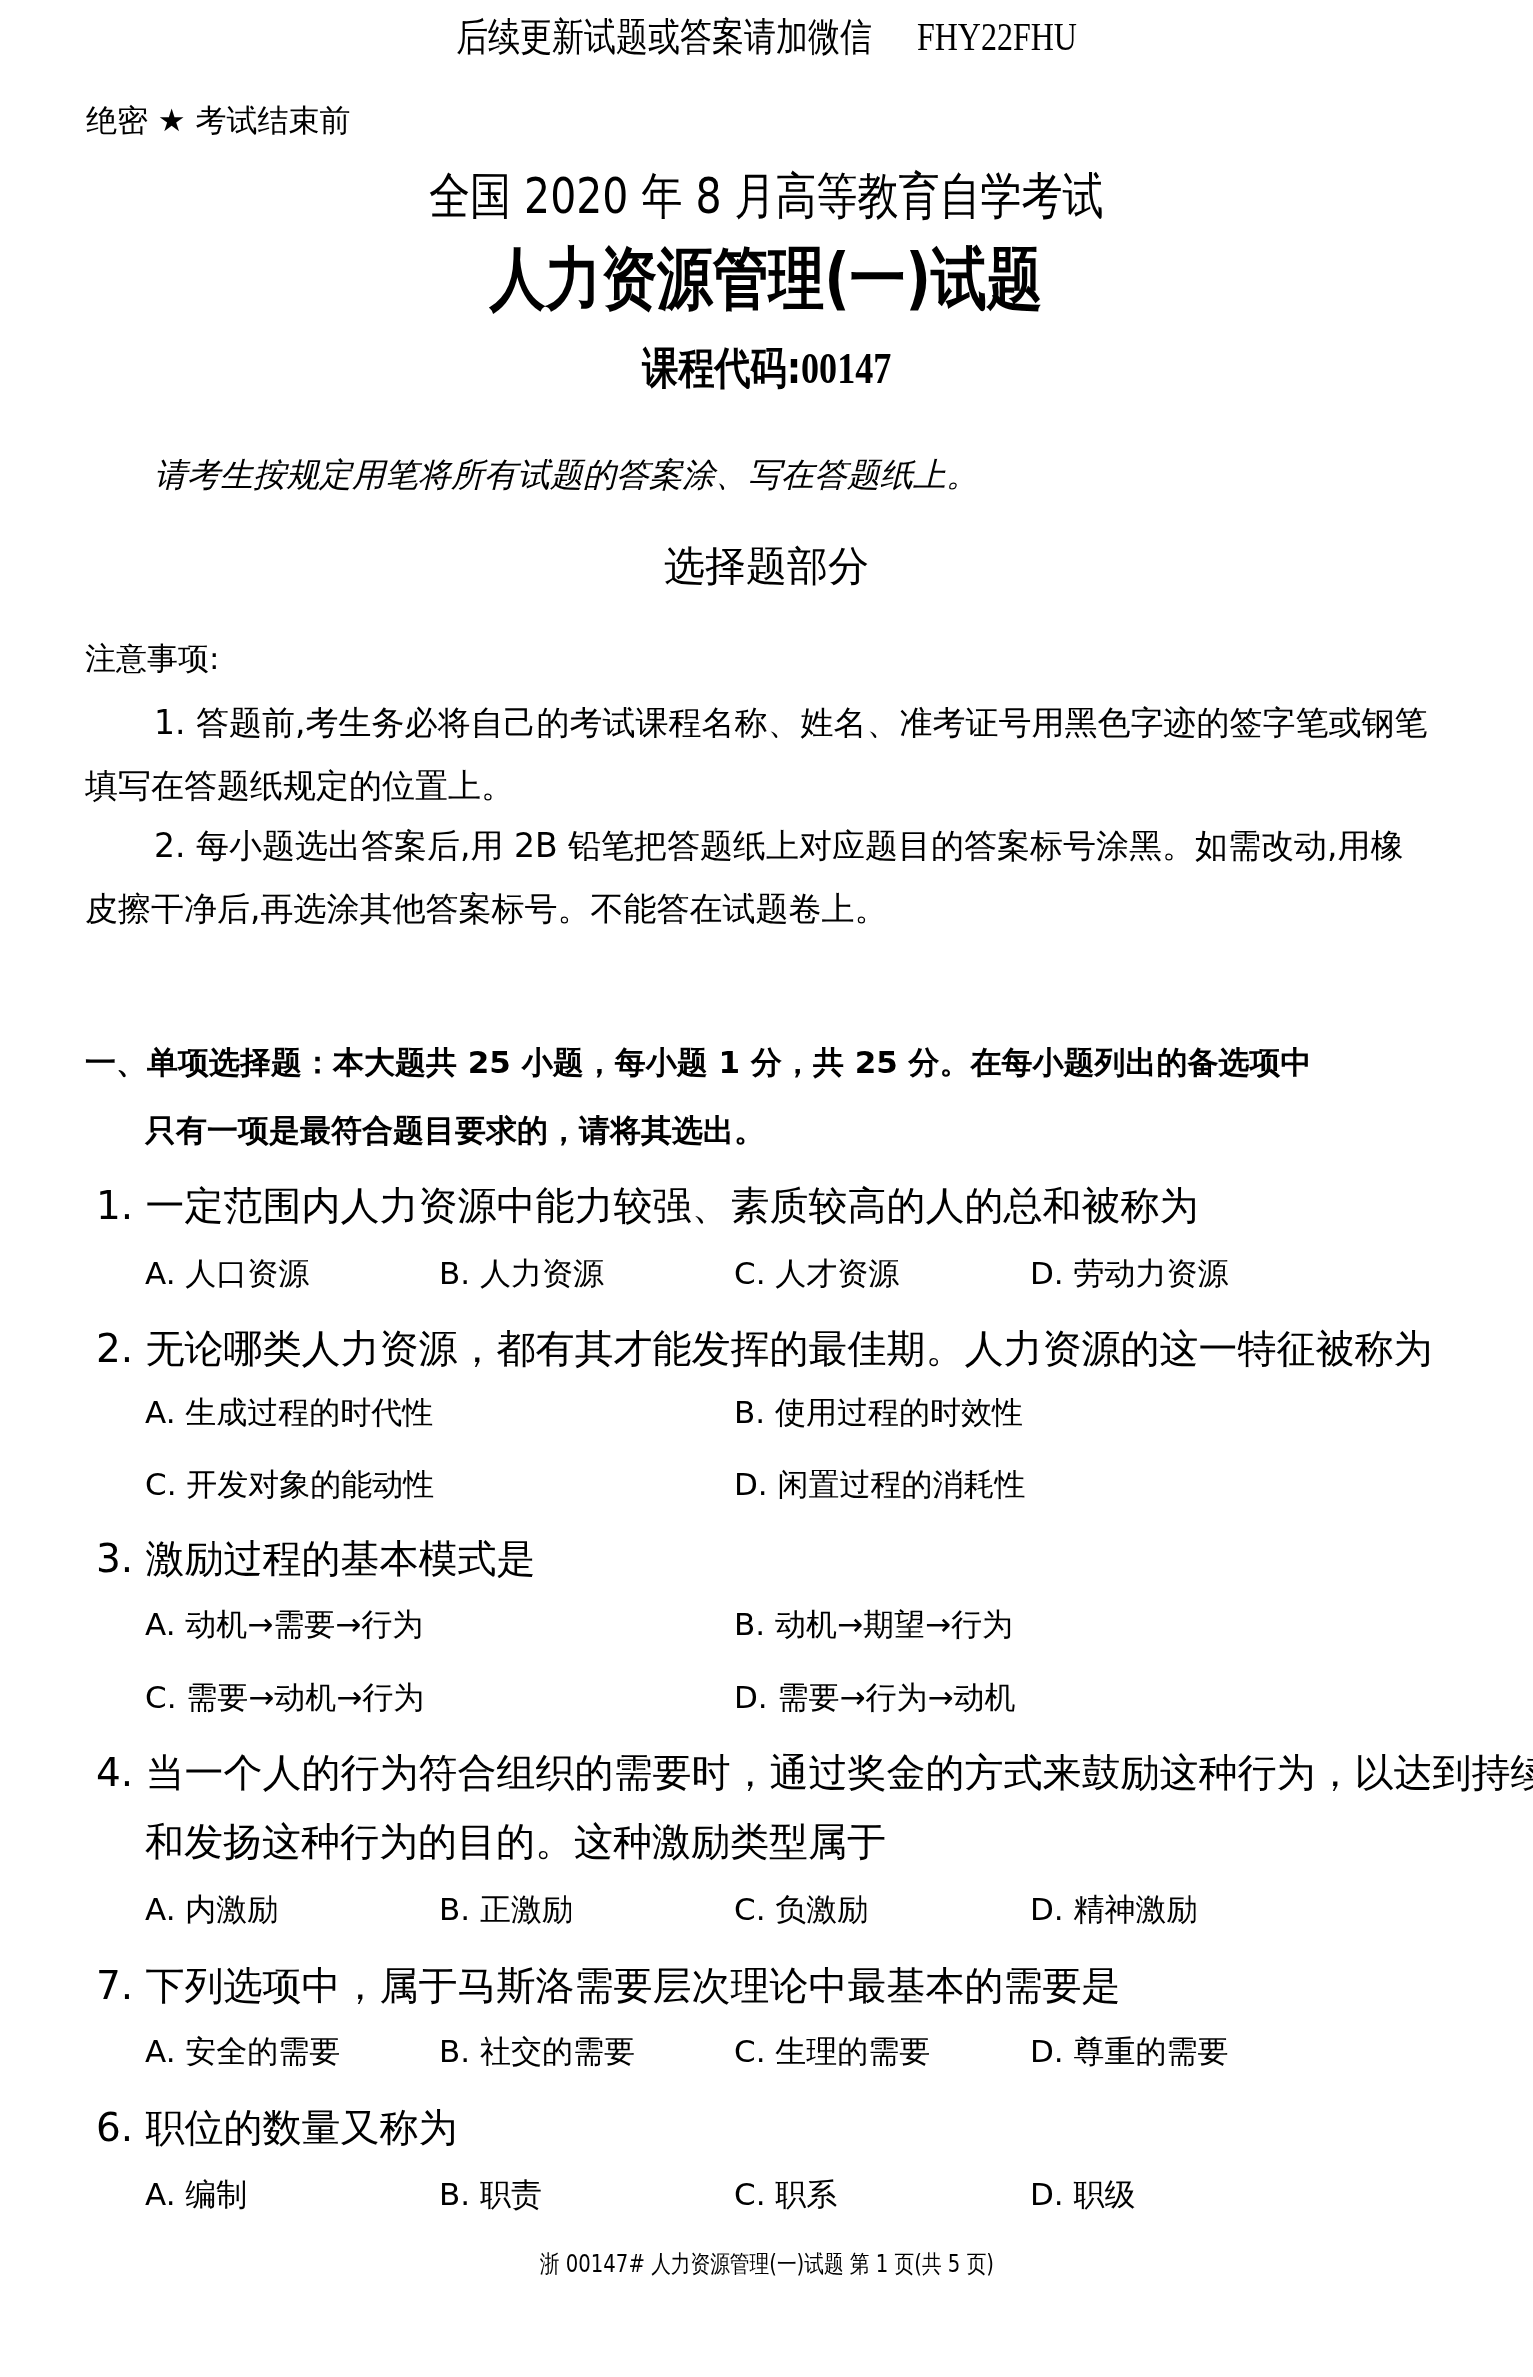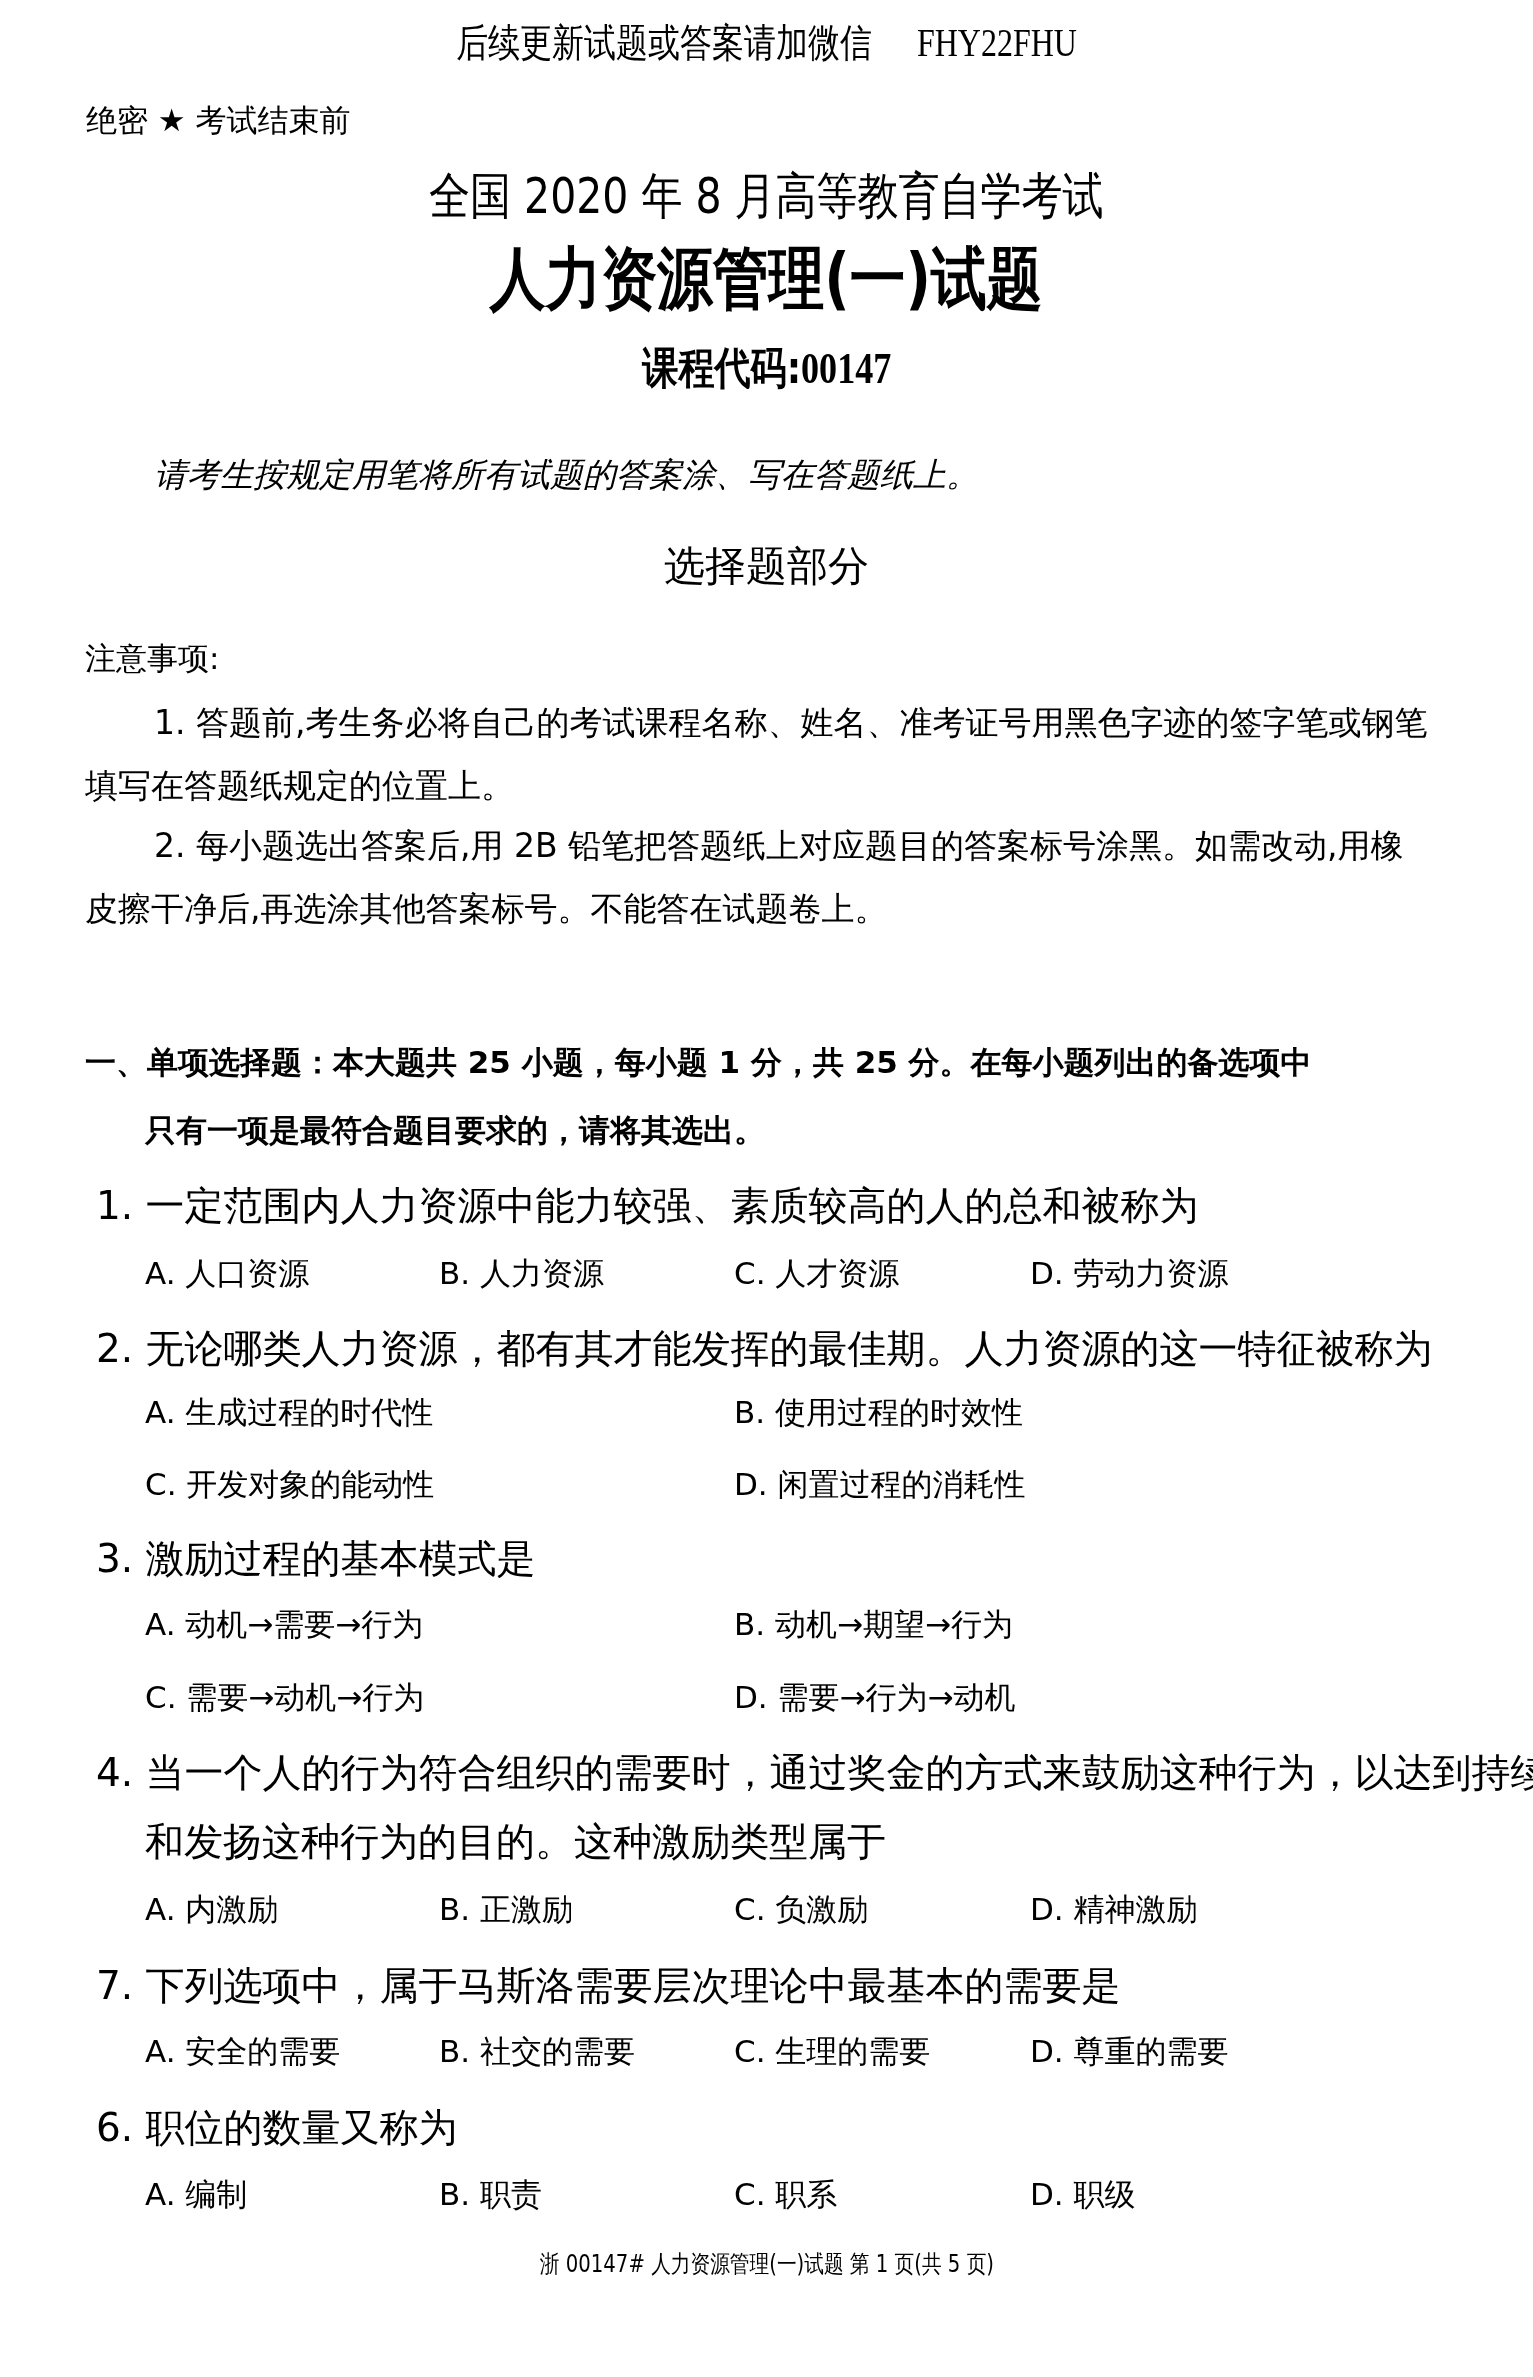--- a/index.html
+++ b/index.html
@@ -2,21 +2,21 @@
 <html style="font-size:12.6px"><head>
 <meta charset="utf-8">
 <style>
   html, body { margin: 0; padding: 0; background: #ffffff; }
   body {
     width: 1533px; height: 2377px; position: relative; overflow: hidden;
     font-family: "DejaVu Sans", "Liberation Sans", sans-serif; color: #000;
   }
   .abs { position: absolute; white-space: nowrap; line-height: 1; }
   .center { left: 0; width: 1533px; text-align: center; }
-  .serif { font-family: "Liberation Serif", "DejaVu Serif", serif; margin-top: 6px; }
+  .serif { font-family: "Liberation Serif", "DejaVu Serif", serif; }
   .cond { display: inline-block; transform: scaleX(0.82); transform-origin: center; }
   .watermark { top: 17.3px; font-size: 39px; }
   .watermark .code { margin-left: 55px; }
   .secret { left: 86px; top: 105px; font-size: 31px; }
   .title1 { top: 171px; font-size: 50px; }
   .title2 { top: 245px; font-size: 68px; font-weight: bold; }
   .course { top: 346px; font-size: 44px; font-weight: bold; }
   .course .num { font-family: "Liberation Serif", serif; }
   .instr { left: 154px; top: 458px; font-size: 33px; font-style: italic; }
   .part { top: 546px; font-size: 41px; }

